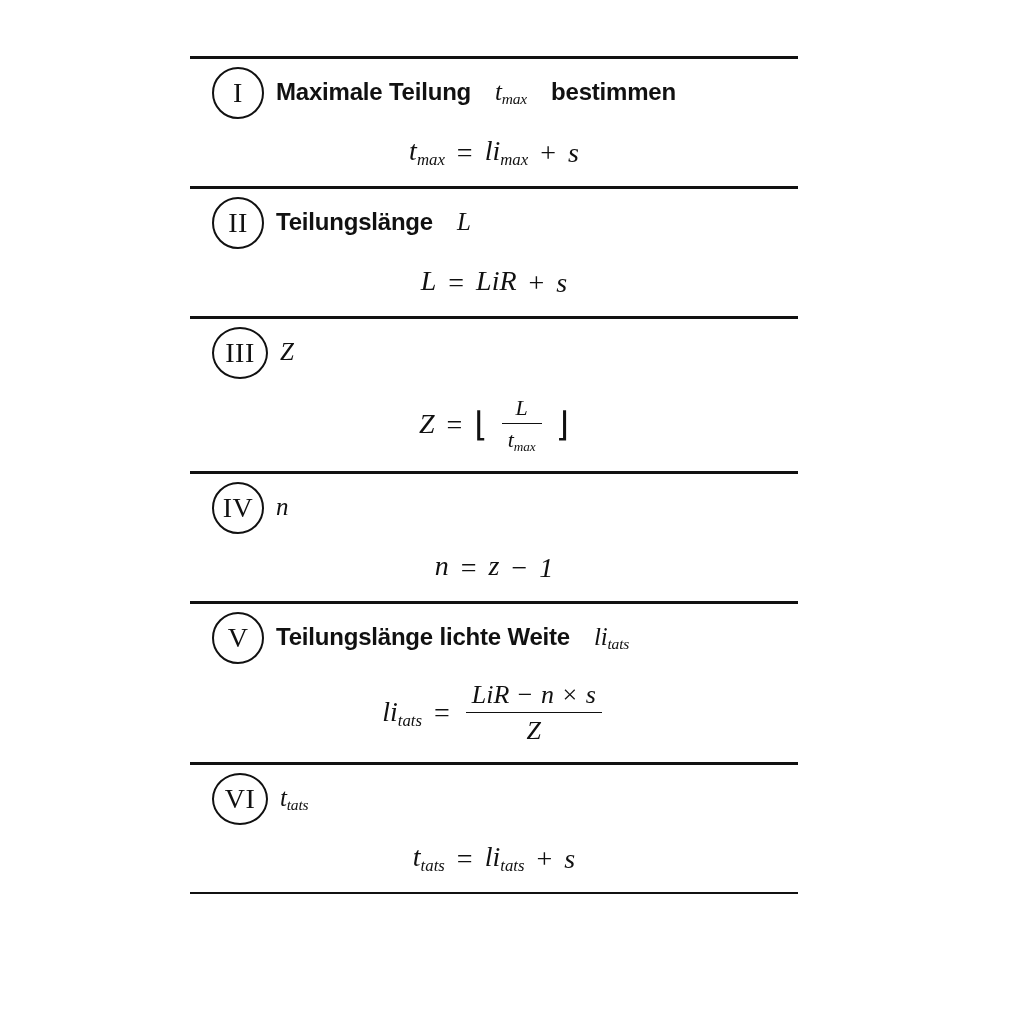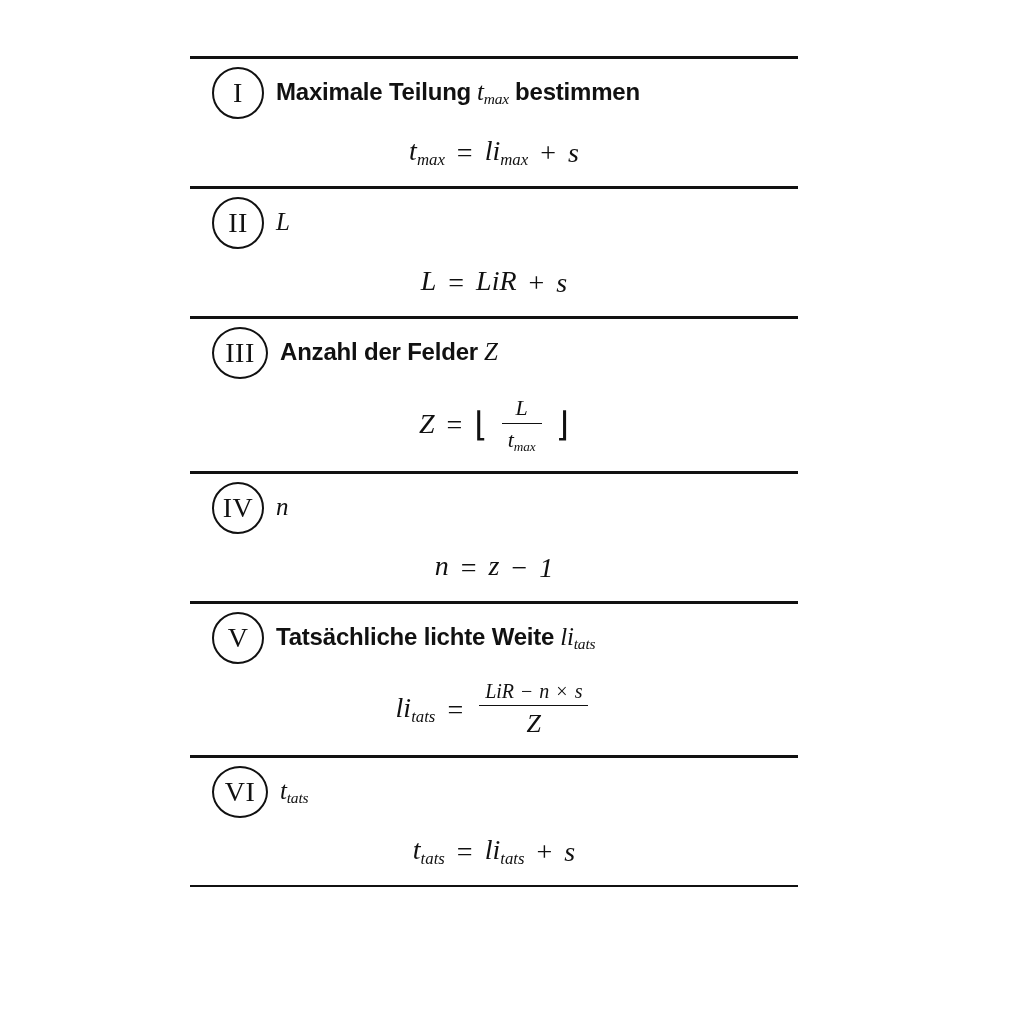--- a/index.html
+++ b/index.html
@@ -64,21 +64,21 @@
     width: 56px;
   }
   .step-title {
     font-family: "Liberation Sans", sans-serif;
     font-weight: bold;
     font-size: 24px;
     letter-spacing: -0.2px;
     white-space: nowrap;
     display: flex;
     align-items: baseline;
-    gap: 6px;
+    gap: 24px;
   }
   .math {
     font-family: "Liberation Serif", serif;
     font-style: italic;
     font-weight: normal;
     font-size: 25px;
   }
   .math .sub {
     font-size: 0.62em;
     vertical-align: -0.28em;
@@ -105,21 +105,21 @@
   }
   .frac {
     display: inline-flex;
     flex-direction: column;
     align-items: center;
     vertical-align: middle;
     margin: 0 4px;
   }
   .frac .num {
     padding: 0 6px 2px 6px;
-    font-size: 20px;
+    font-size: 26px;
   }
   .frac .den {
     padding: 3px 6px 0 6px;
     font-size: 26px;
     border-top: 1.6px solid #111111;
     width: 100%;
     box-sizing: border-box;
     text-align: center;
   }
   .frac.small .num, .frac.small .den {
@@ -156,39 +156,39 @@
         <span>s</span>
       </div>
     </div>
 
     <div class="rule"></div>
 
     <div class="step">
       <div class="step-head">
         <div class="numeral">II</div>
         <div class="step-title">
+          <span>Teilungslänge</span>
           <span class="math"><span>L</span><span class="sub"></span></span>
         </div>
       </div>
       <div class="formula">
         <span><span>L</span><span class="sub"></span></span>
         <span class="op">=</span>
         <span><span>LiR</span><span class="sub"></span></span>
         <span class="op">+</span>
         <span>s</span>
       </div>
     </div>
 
     <div class="rule"></div>
 
     <div class="step">
       <div class="step-head">
         <div class="numeral wide">III</div>
         <div class="step-title">
-          <span>Anzahl der Felder</span>
           <span class="math"><span>Z</span><span class="sub"></span></span>
         </div>
       </div>
       <div class="formula">
         <span><span>Z</span><span class="sub"></span></span>
         <span class="op">=</span>
         <span class="bracket">⌊</span>
         <span class="frac small">
           <span class="num">L</span>
           <span class="den"><span>t</span><span class="sub">max</span></span>
@@ -214,21 +214,21 @@
         <span>1</span>
       </div>
     </div>
 
     <div class="rule"></div>
 
     <div class="step">
       <div class="step-head">
         <div class="numeral">V</div>
         <div class="step-title">
-          <span>Tatsächliche lichte Weite</span>
+          <span>Teilungslänge lichte Weite</span>
           <span class="math"><span>li</span><span class="sub">tats</span></span>
         </div>
       </div>
       <div class="formula">
         <span><span>li</span><span class="sub">tats</span></span>
         <span class="op">=</span>
         <span class="frac">
           <span class="num">
             <span>LiR</span>
             <span class="op">−</span>

